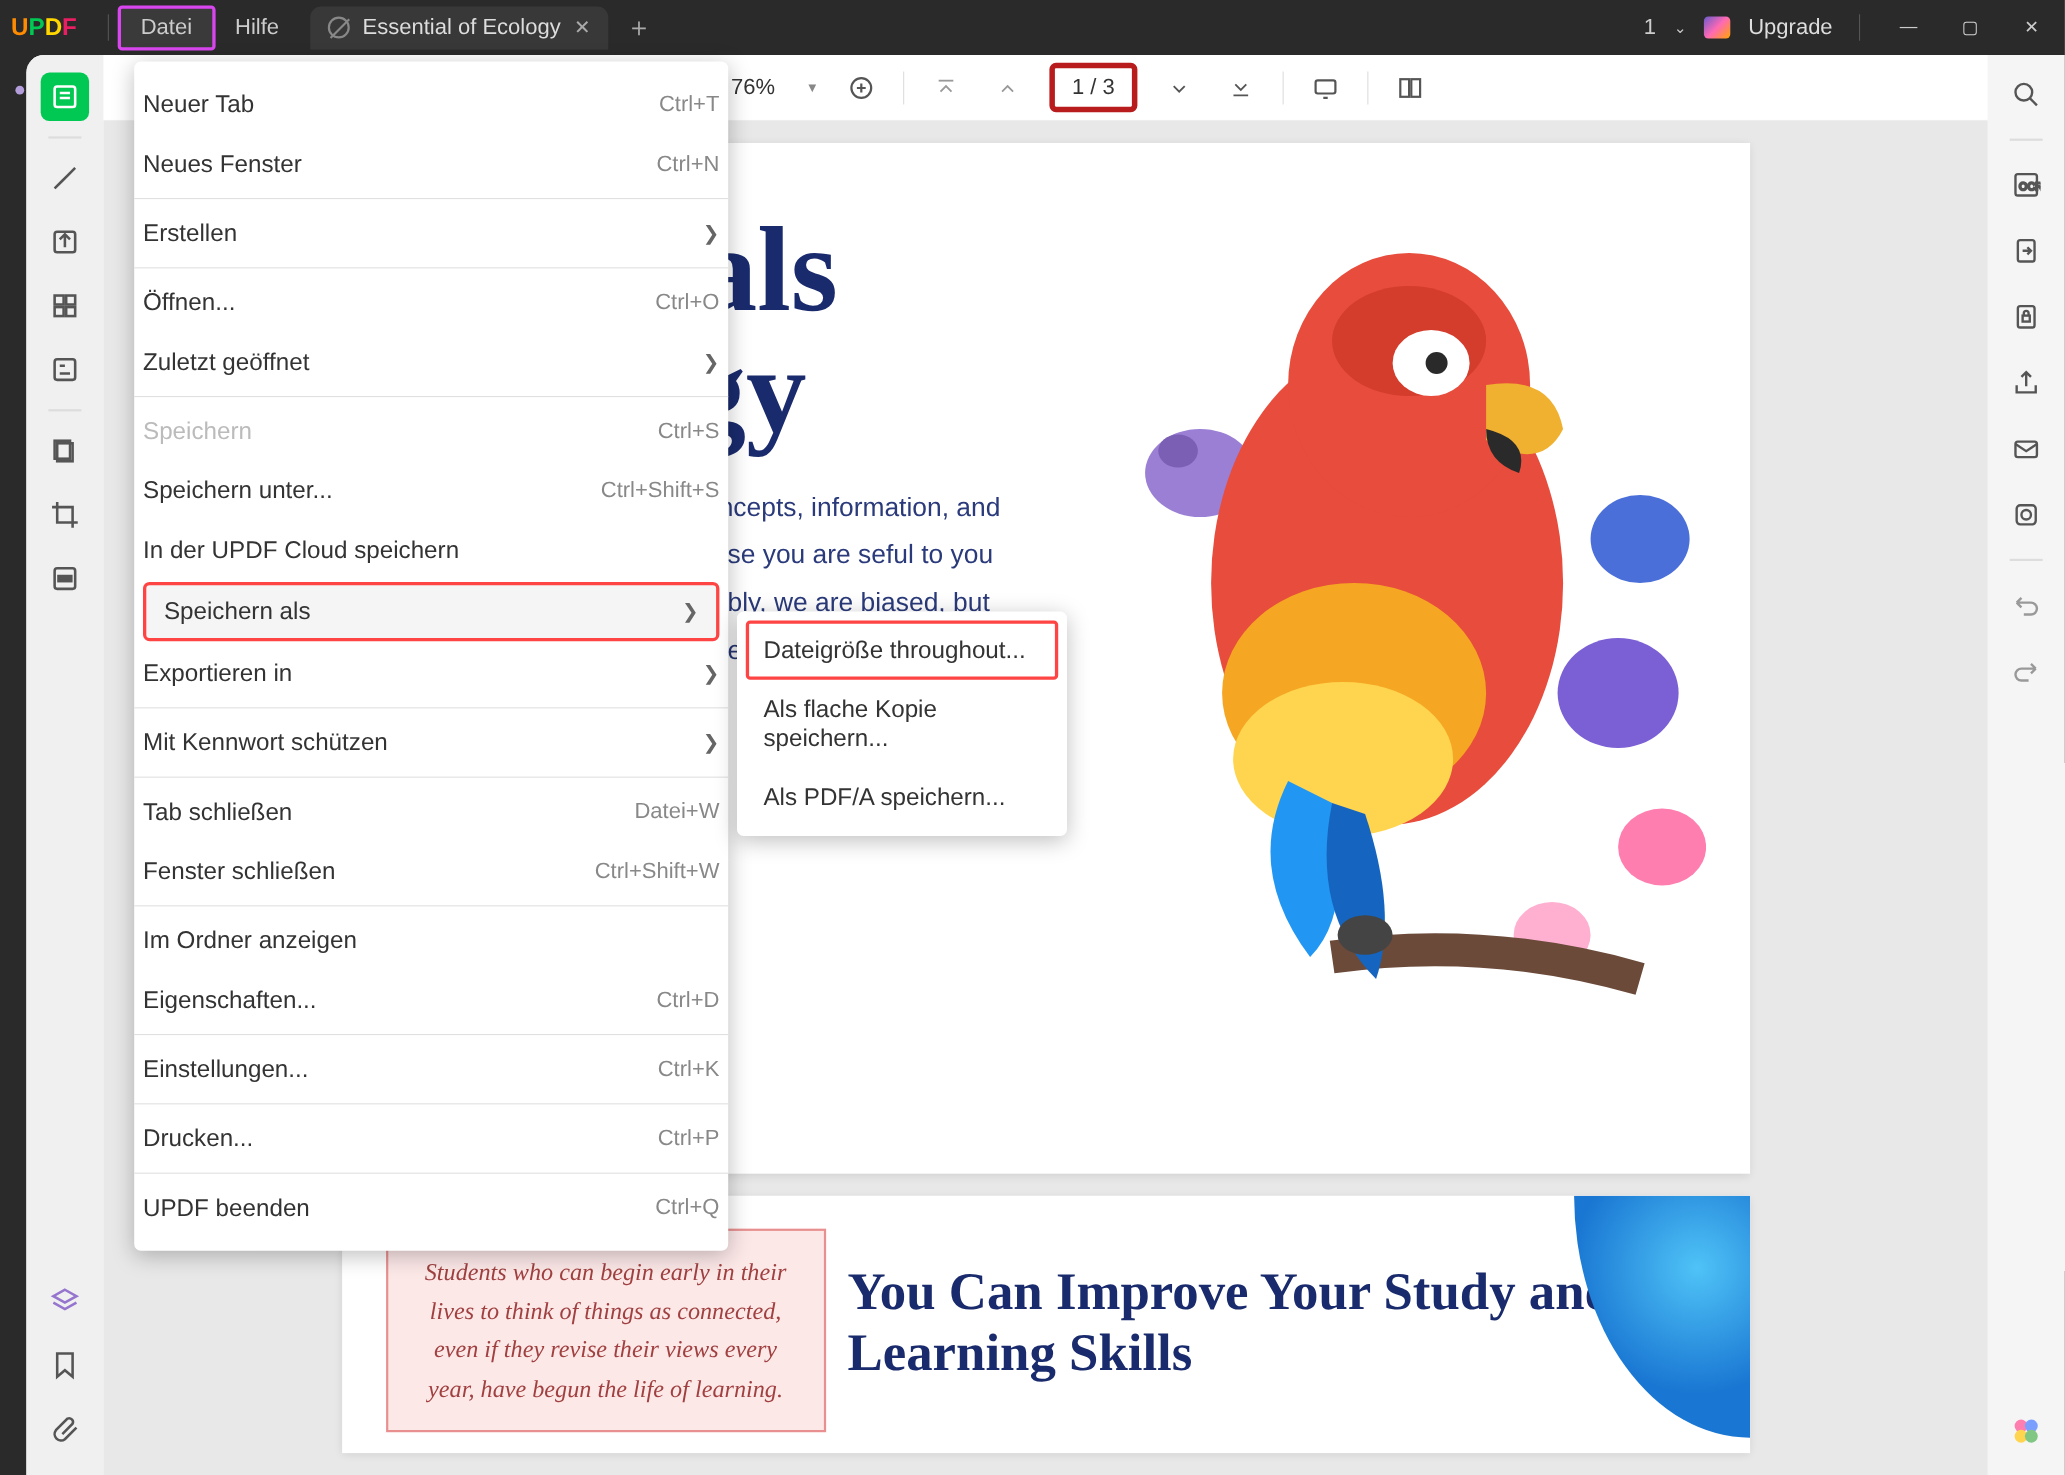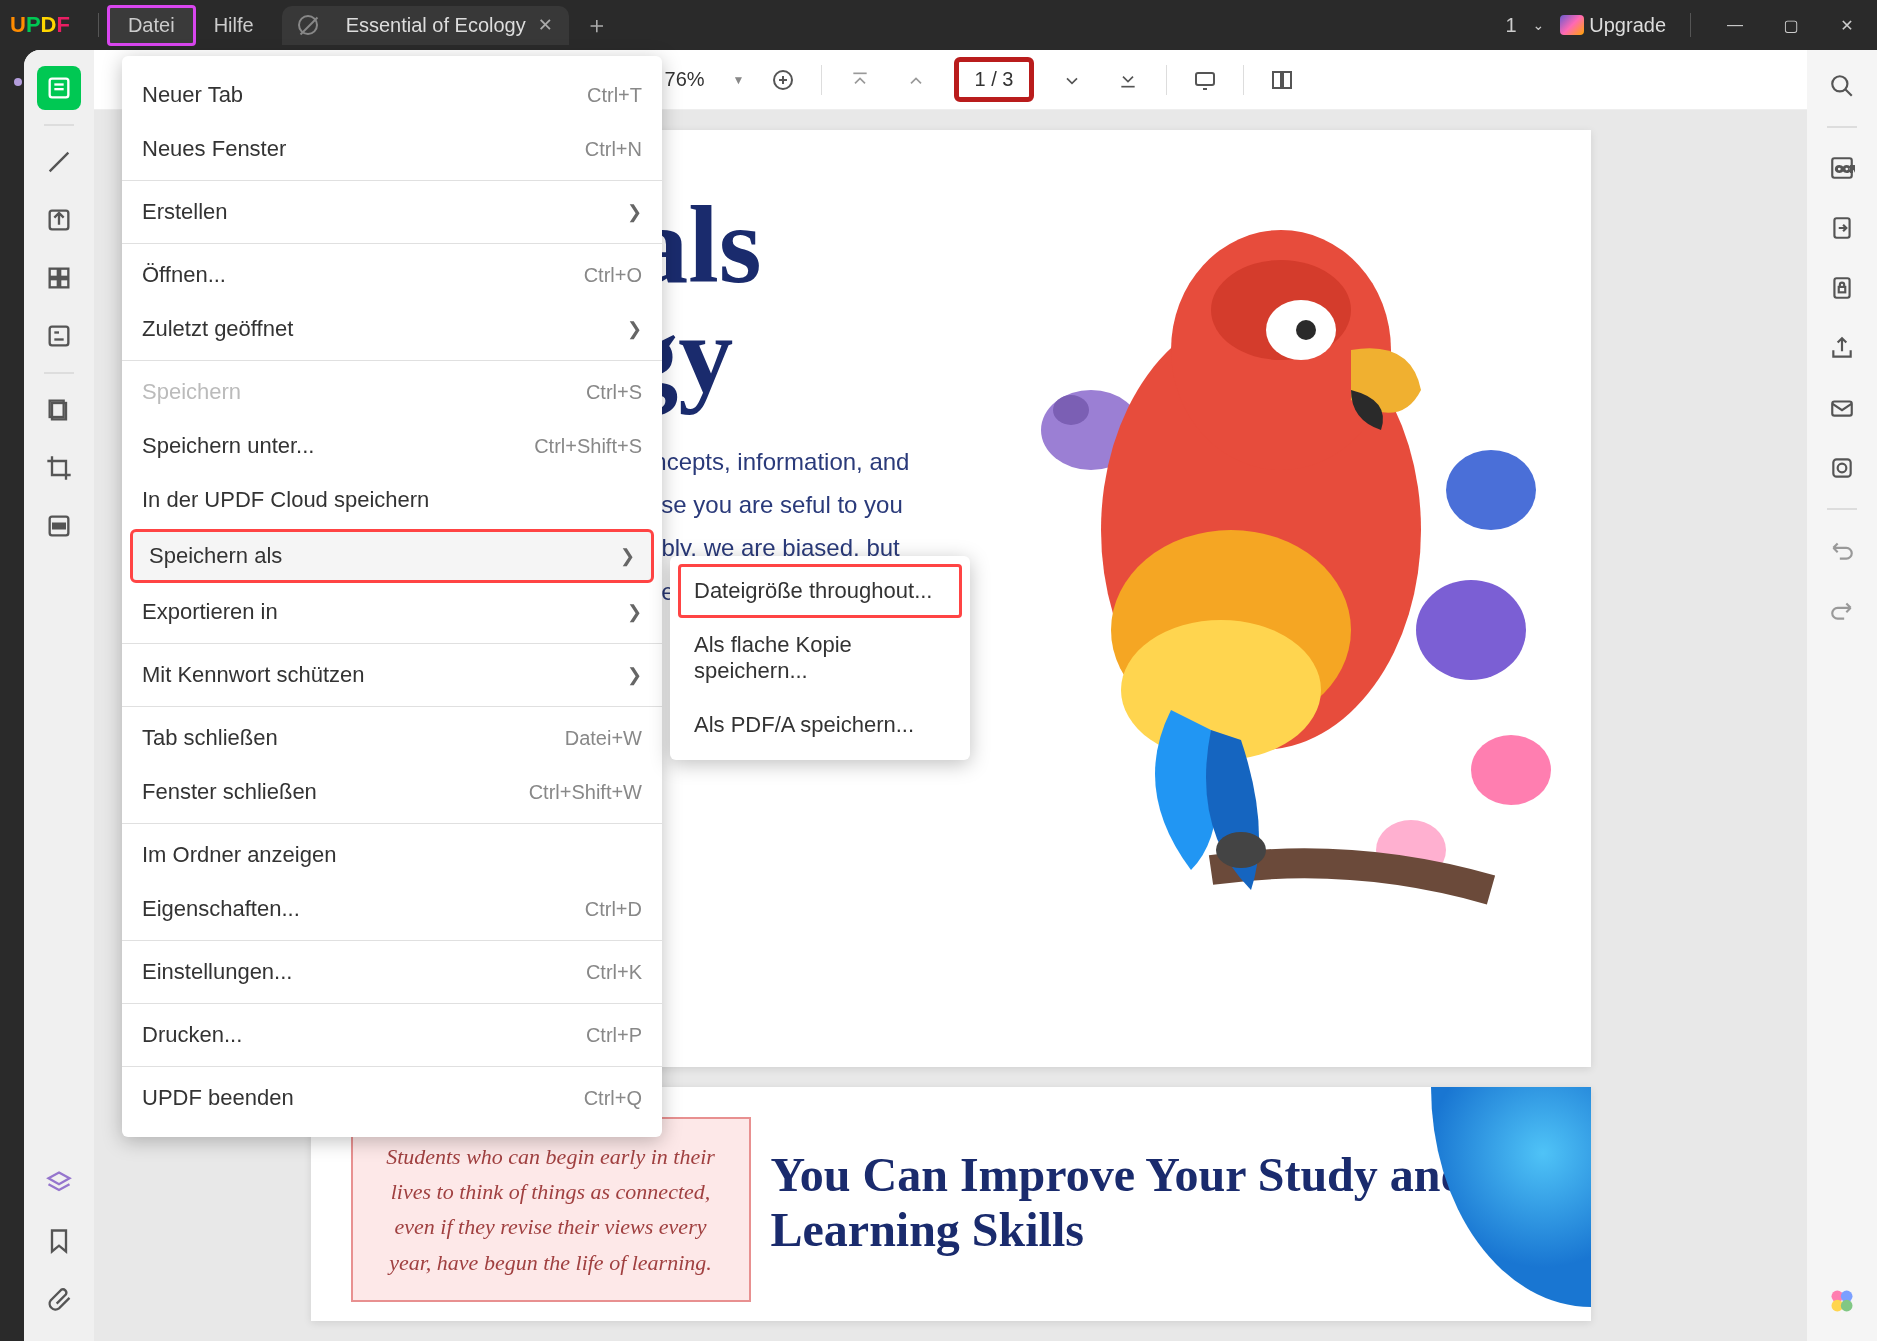--- a/index.html
+++ b/index.html
@@ -7,25 +7,25 @@
 
 .titlebar { height: 50px; background: #2a2a2a; display: flex; align-items: center; padding: 0 10px; color: #ccc; }
 .logo { font-weight: bold; font-size: 22px; margin-right: 20px; }
 .logo .u { color: #ff8c00; } .logo .p { color: #00c853; } .logo .d { color: #ffd600; } .logo .f { color: #e91e63; }
 .tb-sep { width: 1px; height: 24px; background: #555; margin: 0 8px; }
 .menu-item { padding: 6px 18px; font-size: 20px; cursor: pointer; border-radius: 4px; }
 .menu-item.active { border: 3px solid #d946ef; background: #3a3a3a; }
 .tab { display: flex; align-items: center; background: #383838; border-radius: 10px 10px 0 0; padding: 8px 16px; margin-left: 10px; gap: 12px; }
 .tab-icon { width: 20px; height: 20px; border: 2px solid #888; border-radius: 50%; position: relative; }
 .tab-icon::after { content: ''; position: absolute; width: 24px; height: 2px; background: #888; top: 8px; left: -3px; transform: rotate(-45deg); }
-.tab-title { font-size: 20px; color: #ddd; margin-left: 16px; }
+.tab-title { font-size: 20px; color: #ddd; }
 .tab-close { font-size: 18px; color: #aaa; cursor: pointer; }
 .tab-add { font-size: 24px; color: #aaa; margin-left: 16px; cursor: pointer; }
 .tb-right { margin-left: auto; display: flex; align-items: center; gap: 16px; }
-.upgrade { display: flex; align-items: center; gap: 5px; font-size: 20px; color: #ddd; }
+.upgrade { display: flex; align-items: center; gap: 16px; font-size: 20px; color: #ddd; }
 .upgrade-icon { width: 24px; height: 20px; background: linear-gradient(135deg, #6a5acd, #ff69b4, #ffa500); border-radius: 4px; }
 .win-btn { width: 40px; height: 40px; display: flex; align-items: center; justify-content: center; color: #ccc; font-size: 16px; cursor: pointer; }
 
 .app-body { display: flex; height: calc(100% - 50px); background: #f0f0f0; border-radius: 16px 0 0 0; margin-left: 24px; }
 
 .left-sidebar { width: 70px; background: #f0f0f0; display: flex; flex-direction: column; align-items: center; padding-top: 16px; gap: 14px; border-radius: 16px 0 0 0; }
 .lsb-icon { width: 44px; height: 44px; display: flex; align-items: center; justify-content: center; border-radius: 8px; cursor: pointer; }
 .lsb-icon.active { background: #00c853; }
 .lsb-icon svg { width: 28px; height: 28px; }
 .lsb-sep { width: 30px; height: 2px; background: #ddd; }
@@ -50,21 +50,21 @@
 .quote-box { position: absolute; left: 40px; top: 30px; width: 400px; border: 2px solid #e89090; background: #fde8e8; padding: 20px; font-style: italic; font-family: Georgia, serif; font-size: 22px; color: #a04040; text-align: center; line-height: 1.6; }
 .globe { position: absolute; right: 0; top: 0; width: 160px; height: 220px; background: radial-gradient(circle at 70% 30%, #4fc3f7 0%, #1976d2 60%); border-radius: 0 0 0 100%; }
 
 .right-sidebar { width: 70px; background: #f5f5f5; display: flex; flex-direction: column; align-items: center; padding-top: 16px; gap: 20px; }
 .rsb-icon { width: 40px; height: 40px; display: flex; align-items: center; justify-content: center; cursor: pointer; color: #000000; }
 .rsb-sep { width: 30px; height: 2px; background: #ddd; }
 .rsb-bottom { margin-top: auto; margin-bottom: 20px; display: flex; flex-direction: column; gap: 14px; align-items: center; }
 
 
 .dropdown { position: absolute; left: 122px; top: 56px; width: 540px; background: #fff; border-radius: 6px; box-shadow: 0 4px 20px rgba(0,0,0,0.25); padding: 12px 0; z-index: 100; }
-.dd-item { display: flex; align-items: center; justify-content: space-between; padding: 14px 20px; font-size: 22px; color: #333; cursor: pointer; }
+.dd-item { display: flex; align-items: center; justify-content: space-between; padding: 14px 8px; font-size: 22px; color: #333; cursor: pointer; }
 .dd-item.disabled { color: #bbb; cursor: default; }
 .dd-item.highlighted { border: 3px solid #ff4444; border-radius: 6px; margin: 2px 8px; padding: 11px 16px; background: #f5f5f5; }
 .dd-item .shortcut { color: #888; font-size: 20px; }
 .dd-item .chev { color: #666; font-size: 18px; }
 .dd-sep { height: 1px; background: #e0e0e0; margin: 4px 0; }
 
 .submenu { position: absolute; left: 670px; top: 556px; width: 300px; background: #fff; border-radius: 6px; box-shadow: 0 4px 20px rgba(0,0,0,0.25); padding: 8px; z-index: 101; }
 .sm-item { padding: 14px 16px; font-size: 22px; color: #333; cursor: pointer; border-radius: 4px; }
 .sm-item.highlighted { border: 3px solid #ff4444; padding: 11px 13px; }
 

